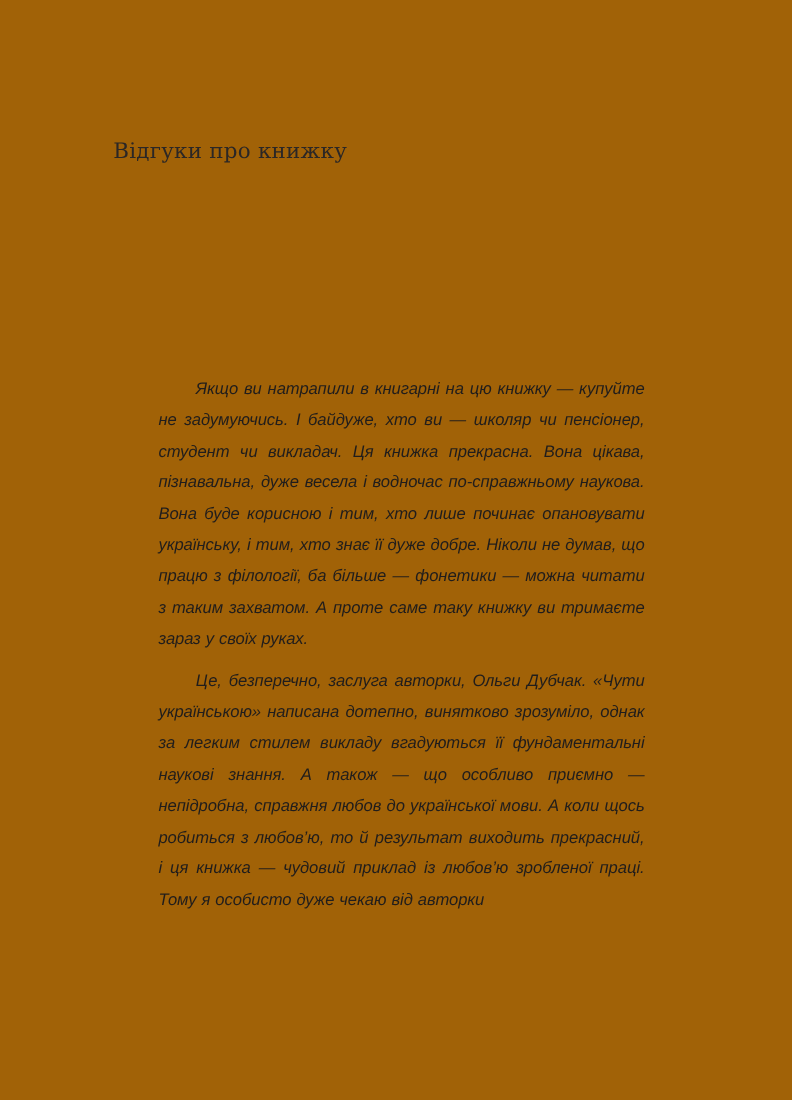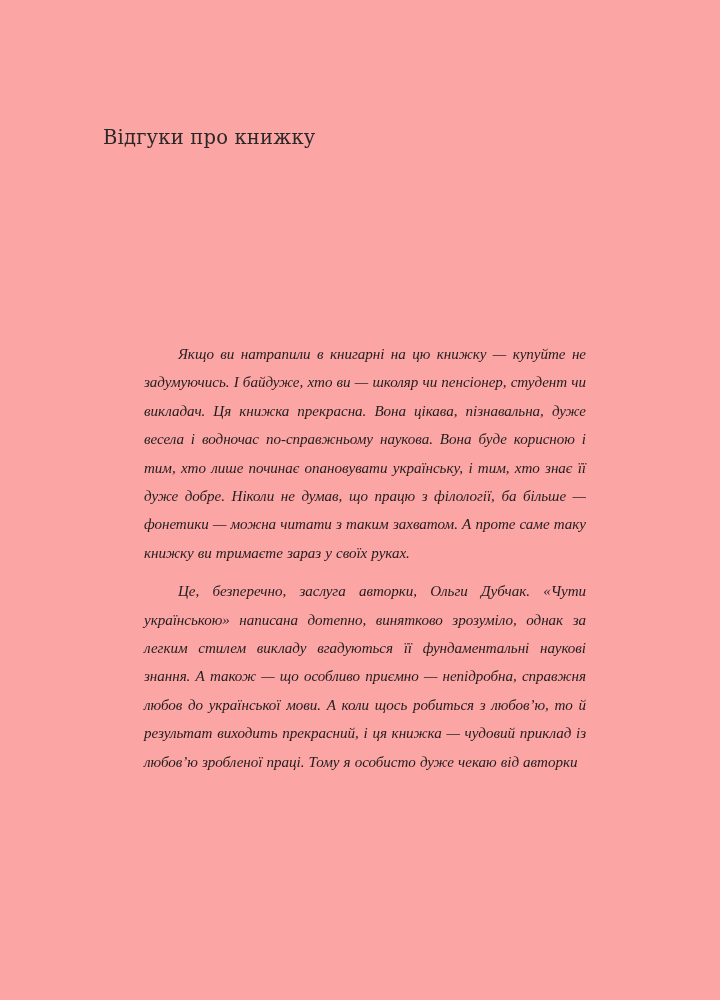--- a/index.html
+++ b/index.html
@@ -11,42 +11,42 @@
     width: 720px;
     height: 1000px;
     overflow: hidden;
     font-family: "Liberation Serif", serif;
     color: #231f20;
   }
   .page {
     position: relative;
     width: 720px;
     height: 1000px;
-    background: #fca5a5;
+    background: #a16207;
     box-sizing: border-box;
   }
   .page-title {
     position: absolute;
     left: 103px;
     top: 113px;
     font-family: "DejaVu Serif", serif;
     font-size: 19.5px;
     letter-spacing: 0.2px;
     color: #2b2726;
     font-weight: 400;
   }
   .body-block {
     position: absolute;
     left: 144px;
     top: 340px;
     width: 442px;
   }
   .para {
     margin: 0;
-    font-family: Liberation Serif, serif;
+    font-family: Liberation Sans, sans-serif;
     font-style: italic;
     font-size: 15.1px;
     line-height: 28.4px;
     text-align: justify;
     text-indent: 34px;
     color: #201d1c;
     letter-spacing: -0.05px;
     word-spacing: 0.4px;
     -webkit-font-smoothing: antialiased;
   }

